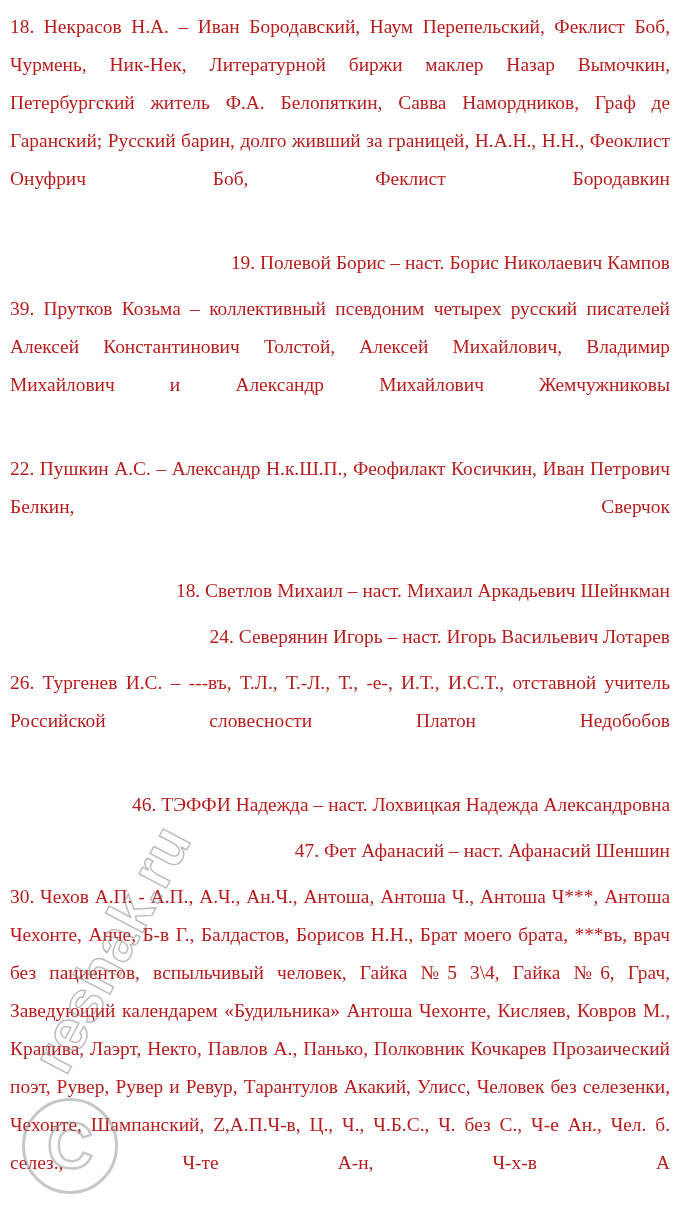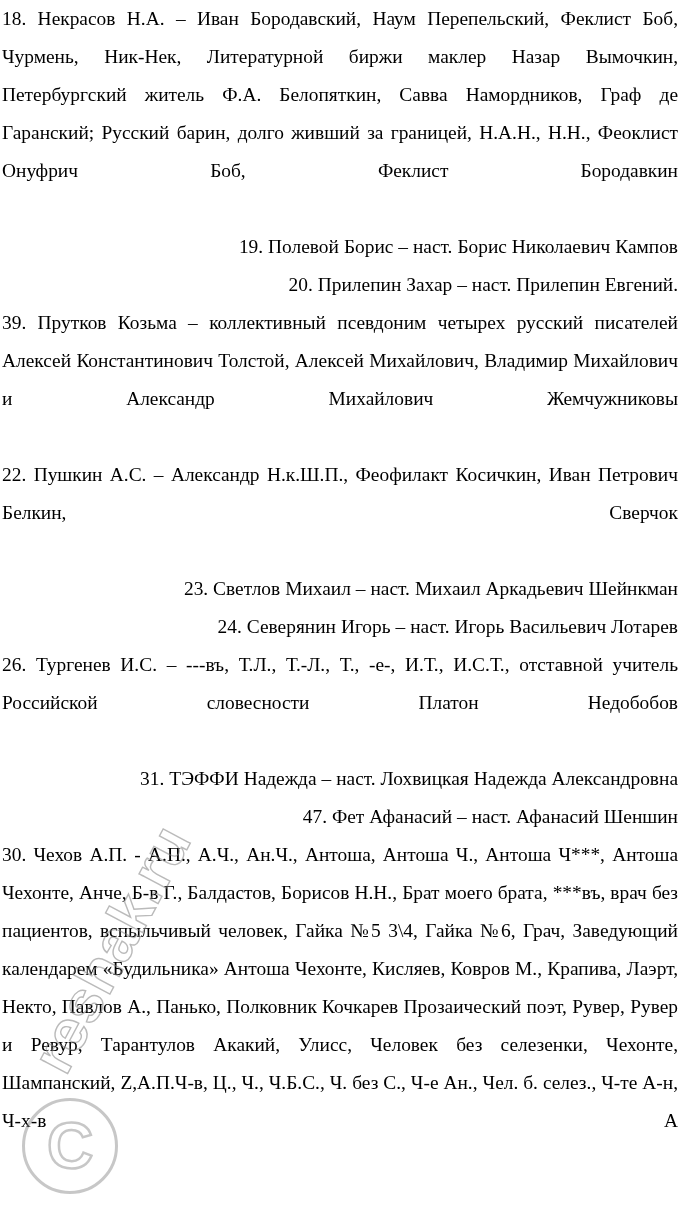--- a/index.html
+++ b/index.html
@@ -77,24 +77,24 @@
     position: relative;
     z-index: 1;
     padding: 0 0 0 2px;
     width: 678px;
     box-sizing: border-box;
   }
 
   .entry {
     font-size: 19.4px;
     line-height: 38px;
-    color: #000000;
+    color: #b91c1c;
     text-align: justify;
     text-justify: inter-word;
-    margin: 0;
+    margin: 8px;
     padding: 0;
     word-spacing: 0.1px;
     hyphens: none;
   }
 
   
   .entry.single {
     text-align: right;
   }
 
@@ -111,23 +111,22 @@
 
 <div id="watermark-layer">
   <div class="wm-copy"></div>
   <div class="wm-text">reshak.ru</div>
 </div>
 
 <div id="document-body">
 
   <p class="entry">18. Некрасов Н.А. – Иван Бородавский, Наум Перепельский, Феклист Боб, Чурмень, Ник-Нек, Литературной биржи маклер Назар Вымочкин, Петербургский житель Ф.А. Белопяткин, Савва Намордников, Граф де Гаранский; Русский барин, долго живший за границей, Н.А.Н., Н.Н., Феоклист Онуфрич Боб, Феклист Бородавкин</p>
   <p class="entry single">19. Полевой Борис – наст. Борис Николаевич Кампов</p>
-  <p class="entry single">20. Прилепин Захар – наст. Прилепин Евгений.</p>
   <p class="entry">39. Прутков Козьма – коллективный псевдоним четырех русский писателей Алексей Константинович Толстой, Алексей Михайлович, Владимир Михайлович и Александр Михайлович Жемчужниковы</p>
   <p class="entry">22. Пушкин А.С. – Александр Н.к.Ш.П., Феофилакт Косичкин, Иван Петрович Белкин, Сверчок</p>
-  <p class="entry single">23. Светлов Михаил – наст. Михаил Аркадьевич Шейнкман</p>
+  <p class="entry single">18. Светлов Михаил – наст. Михаил Аркадьевич Шейнкман</p>
   <p class="entry single">24. Северянин Игорь – наст. Игорь Васильевич Лотарев</p>
   <p class="entry">26. Тургенев И.С. – ---въ, Т.Л., Т.-Л., Т., -е-, И.Т., И.С.Т., отставной учитель Российской словесности Платон Недобобов</p>
-  <p class="entry single">31. ТЭФФИ Надежда – наст. Лохвицкая Надежда Александровна</p>
+  <p class="entry single">46. ТЭФФИ Надежда – наст. Лохвицкая Надежда Александровна</p>
   <p class="entry single">47. Фет Афанасий – наст. Афанасий Шеншин</p>
   <p class="entry">30. Чехов А.П. - А.П., А.Ч., Ан.Ч., Антоша, Антоша Ч., Антоша Ч***, Антоша Чехонте, Анче, Б-в Г., Балдастов, Борисов Н.Н., Брат моего брата, ***въ, врач без пациентов, вспыльчивый человек, Гайка №5 3\4, Гайка №6, Грач, Заведующий календарем «Будильника» Антоша Чехонте, Кисляев, Ковров М., Крапива, Лаэрт, Некто, Павлов А., Панько, Полковник Кочкарев Прозаический поэт, Рувер, Рувер и Ревур, Тарантулов Акакий, Улисс, Человек без селезенки, Чехонте, Шампанский, Z,А.П.Ч-в, Ц., Ч., Ч.Б.С., Ч. без С., Ч-е Ан., Чел. б. селез., Ч-те А-н, Ч-х-в А</p>
 
 </div>
 
 </body></html>

